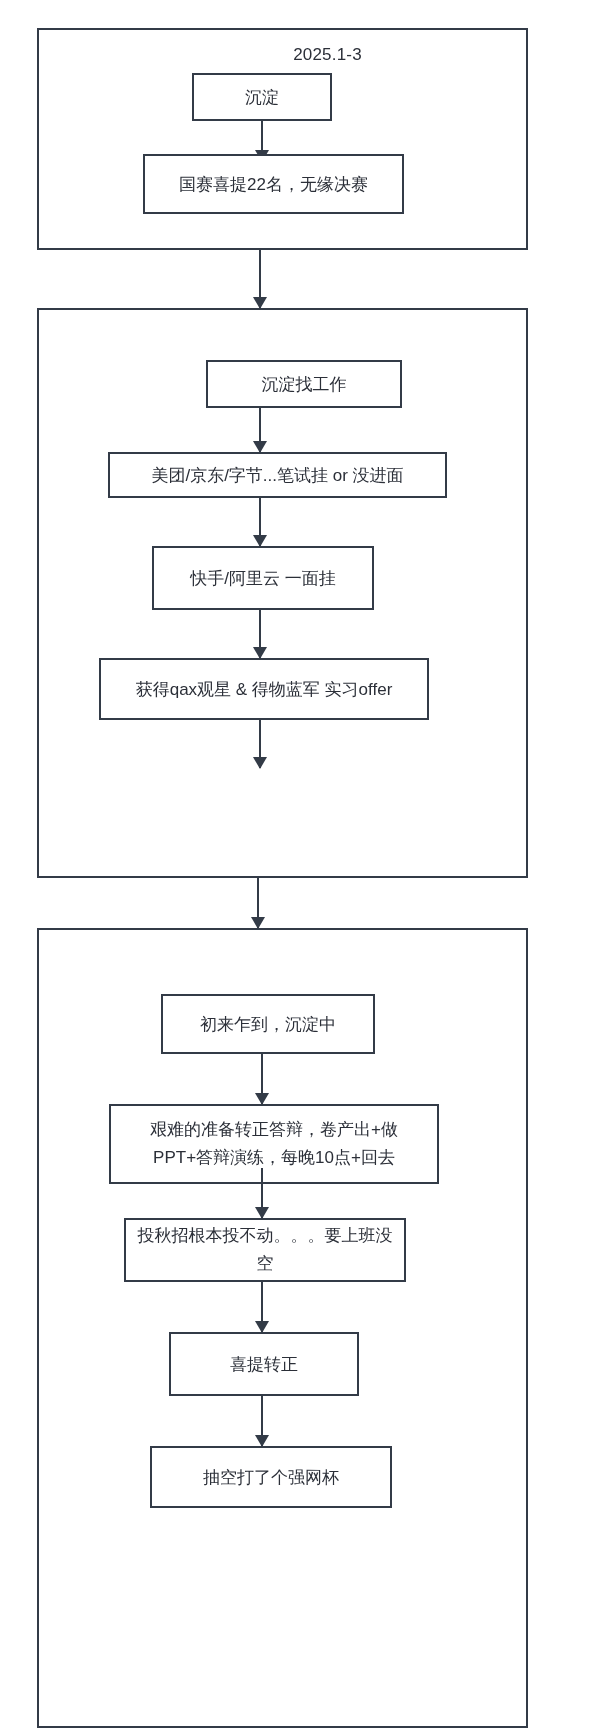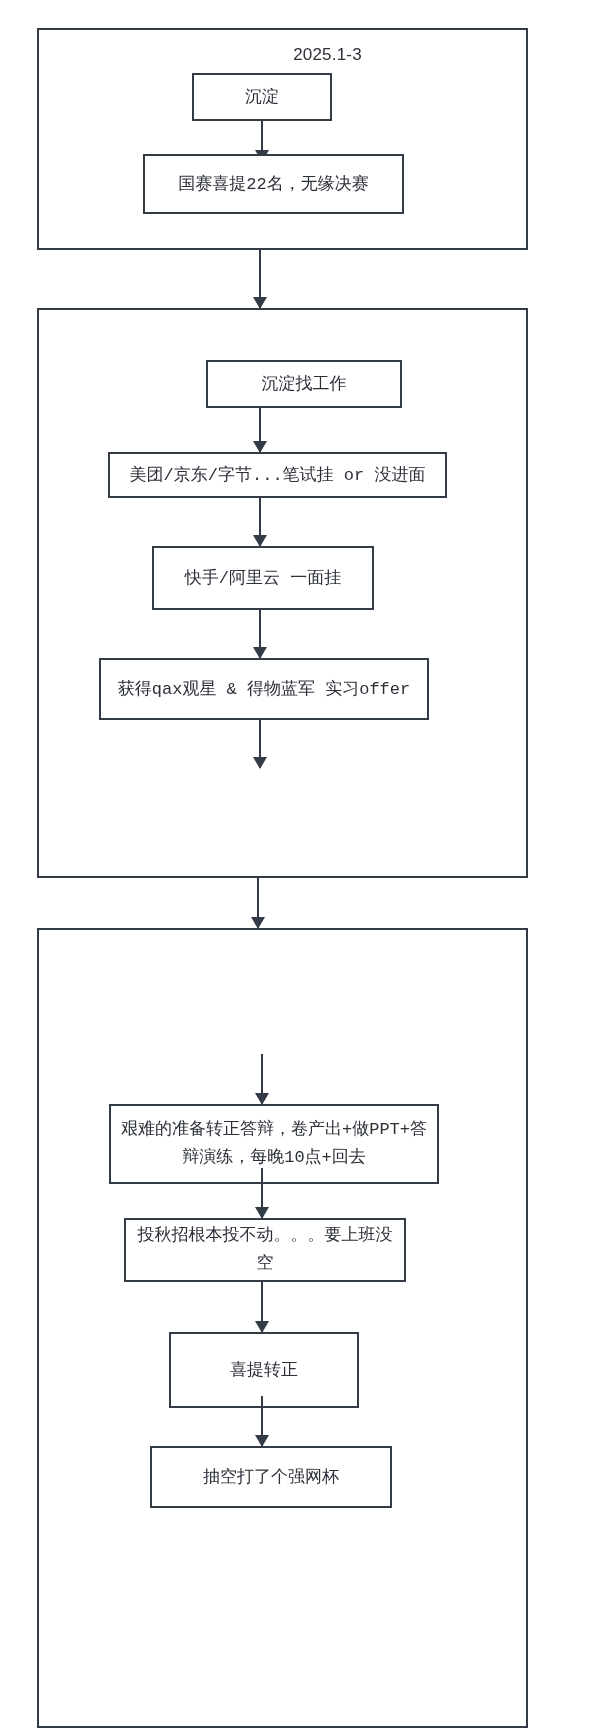--- a/index.html
+++ b/index.html
@@ -61,21 +61,20 @@
     background: #ffffff;
     display: flex;
     align-items: center;
     justify-content: center;
     text-align: center;
     font-size: 17px;
     line-height: 25px;
     color: #2b2f38;
     padding: 4px 10px;
     white-space: pre-line;
-    font-family: Liberation Mono, monospace;
   }
 
   
   .connector {
     position: absolute;
     width: 2px;
     background: #333b47;
   }
   .connector::after {
     content: "";
@@ -124,31 +123,32 @@
     <div class="node" style="left:60px; top:348px; width:330px; height:62px;">获得qax观星 &amp; 得物蓝军 实习offer</div>
 
     <div class="connector" style="left:220px; top:410px; height:48px;"></div>
 
   </div>
 
   <div class="connector" style="left:257px; top:878px; height:50px;"></div>
 
   <div class="phase-group" id="phase-3">
 
+    <div class="node" style="left:122px; top:64px; width:214px; height:60px;">初来乍到，沉淀中</div>
 
     <div class="connector" style="left:222px; top:124px; height:50px;"></div>
 
     <div class="node" style="left:70px; top:174px; width:330px; height:80px; line-height:28px;">艰难的准备转正答辩，卷产出+做PPT+答辩演练，每晚10点+回去</div>
 
     <div class="connector" style="left:222px; top:238px; height:50px;"></div>
 
     <div class="node" style="left:85px; top:288px; width:282px; height:64px; line-height:28px;">投秋招根本投不动。。。要上班没空</div>
 
     <div class="connector" style="left:222px; top:352px; height:50px;"></div>
 
-    <div class="node" style="left:130px; top:402px; width:190px; height:76px;">喜提转正</div>
+    <div class="node" style="left:130px; top:402px; width:190px; height:64px;">喜提转正</div>
 
     <div class="connector" style="left:222px; top:466px; height:50px;"></div>
 
     <div class="node" style="left:111px; top:516px; width:242px; height:62px;">抽空打了个强网杯</div>
   </div>
 
 </div>
 
 </body></html>

